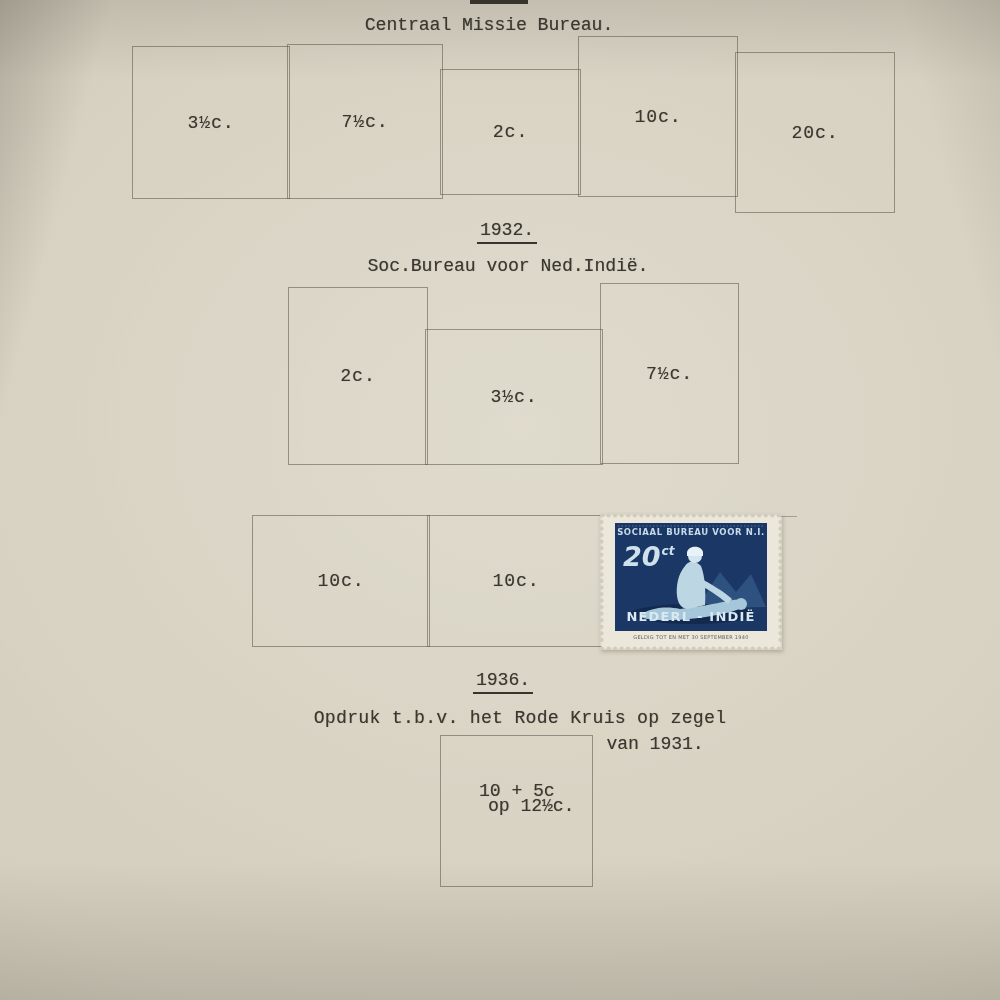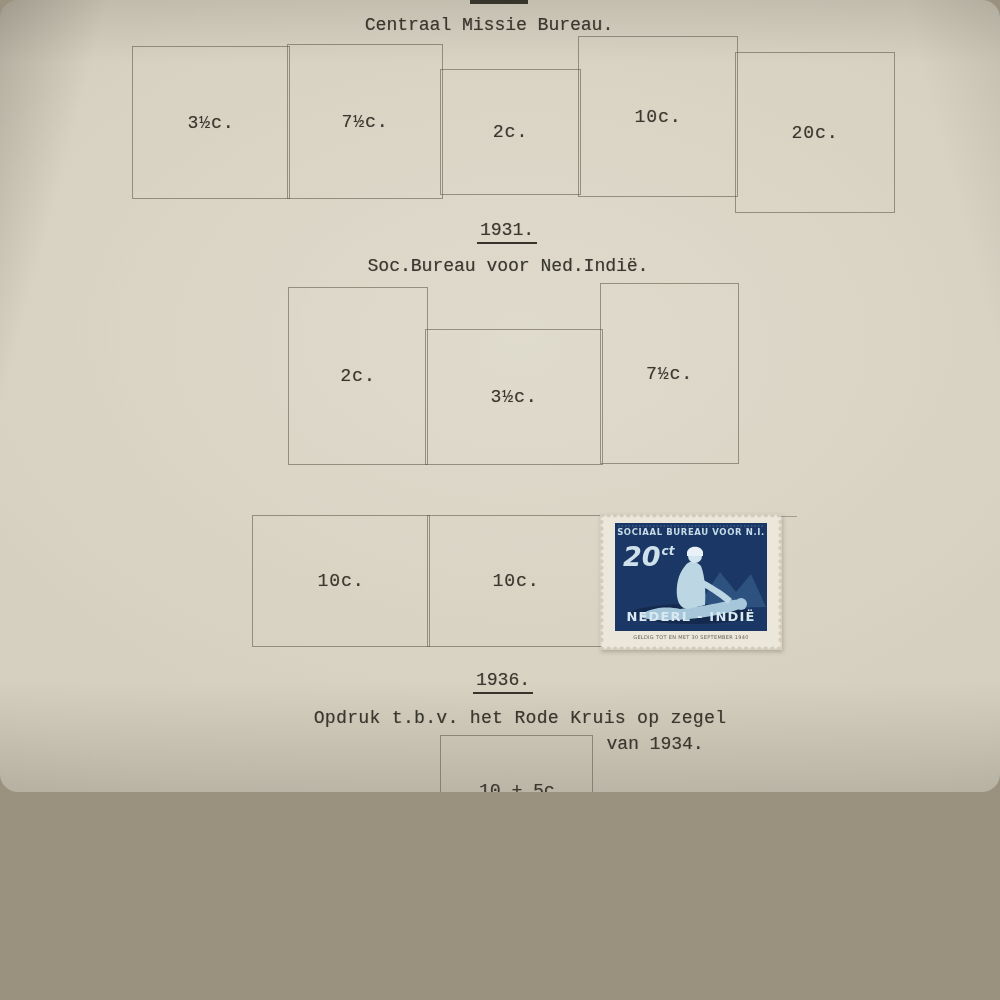--- a/index.html
+++ b/index.html
@@ -1,27 +1,26 @@
 <!DOCTYPE html>
 <html><head>
 <meta charset="utf-8">
 <style>
   html,body{margin:0;padding:0;background:#9a927f;}
   .page{
-    position:relative;width:1000px;height:792px;overflow:hidden;
+    position:relative;width:1000px;height:1000px;overflow:hidden;
     font-family:"Liberation Mono","DejaVu Sans Mono",monospace;
     color:#3a372f;
     background:
       radial-gradient(120% 95% at 52% 42%, rgba(255,255,255,0.10) 0%, rgba(255,255,255,0) 55%),
       linear-gradient(105deg, rgba(45,41,33,0.22) 0%, rgba(45,41,33,0) 9%),
       linear-gradient(255deg, rgba(45,41,33,0.10) 0%, rgba(45,41,33,0) 8%),
       linear-gradient(0deg,  rgba(45,41,33,0.16) 0%, rgba(45,41,33,0) 14%),
       linear-gradient(180deg, rgba(45,41,33,0.12) 0%, rgba(45,41,33,0) 8%),
       radial-gradient(145% 125% at 52% 44%, #dcd7c7 0%, #d5cfbf 50%, #c2bbab 80%, #a89f8f 100%);
-    border-radius: 18px;
   }
   .typed{position:absolute;white-space:pre;
     text-shadow:0.4px 0.4px 0.7px rgba(58,55,47,0.45);}
   .center{transform:translateX(-50%);}
   .t18{font-size:18px;line-height:20px;}
   .year-underline{border-bottom:2.5px solid #37342c;padding:0 3px 2px 3px;}
   .pbox{position:absolute;border:1px solid rgba(96,90,76,0.58);
     display:flex;align-items:center;justify-content:center;}
   .pbox .denom{font-size:18px;letter-spacing:1px;
     text-shadow:0.4px 0.4px 0.7px rgba(58,55,47,0.45);}
@@ -63,21 +62,21 @@
   <div class="pbox" style="left:440px;top:69px;width:139px;height:124px">
     <span class="denom">2c.</span>
   </div>
   <div class="pbox" style="left:578px;top:36px;width:158px;height:159px">
     <span class="denom">10c.</span>
   </div>
   <div class="pbox" style="left:735px;top:52px;width:158px;height:159px">
     <span class="denom">20c.</span>
   </div>
 
-  <div class="typed t18 center" style="left:507px;top:220px"><span class="year-underline">1931.</span></div>
+  <div class="typed t18 center" style="left:507px;top:220px"><span class="year-underline">1932.</span></div>
   <div class="typed t18 center" style="left:508px;top:256px">Soc.Bureau voor Ned.Indië.</div>
 
   <div class="pbox" style="left:288px;top:287px;width:138px;height:176px">
     <span class="denom">2c.</span>
   </div>
   <div class="pbox" style="left:425px;top:329px;width:176px;height:134px">
     <span class="denom">3½c.</span>
   </div>
   <div class="pbox" style="left:600px;top:283px;width:137px;height:179px">
     <span class="denom">7½c.</span>
@@ -202,20 +201,20 @@
       <path d="M87,38 C89,31 101,31 103,38 L103,42 L87,42 Z" fill="#e8f2f7"></path>
     </svg>
     <div class="st-text st-header">SOCIAAL BUREAU VOOR N.I.</div>
     <div class="st-text st-value"><span class="v">20</span><span class="u">ct</span></div>
     <div class="st-text st-country">NEDERL - INDIË</div>
     <div class="st-text st-valid">GELDIG TOT EN MET 30 SEPTEMBER 1940</div>
   </div>
 
   <div class="typed t18 center" style="left:503px;top:670px"><span class="year-underline">1936.</span></div>
   <div class="typed t18 center" style="left:520px;top:708px;letter-spacing:0.35px">Opdruk t.b.v. het Rode Kruis op zegel</div>
-  <div class="typed t18 center" style="left:655px;top:734px">van 1934.</div>
+  <div class="typed t18 center" style="left:655px;top:734px">van 1931.</div>
 
   <div class="pbox" style="left:440px;top:735px;width:151px;height:150px">
     <span class="sur-line" style="left:38px;top:46px">10 + 5c</span>
     <span class="sur-line" style="left:47px;top:61px">op 12½c.</span>
   </div>
 
 </div>
 
 </body></html>

